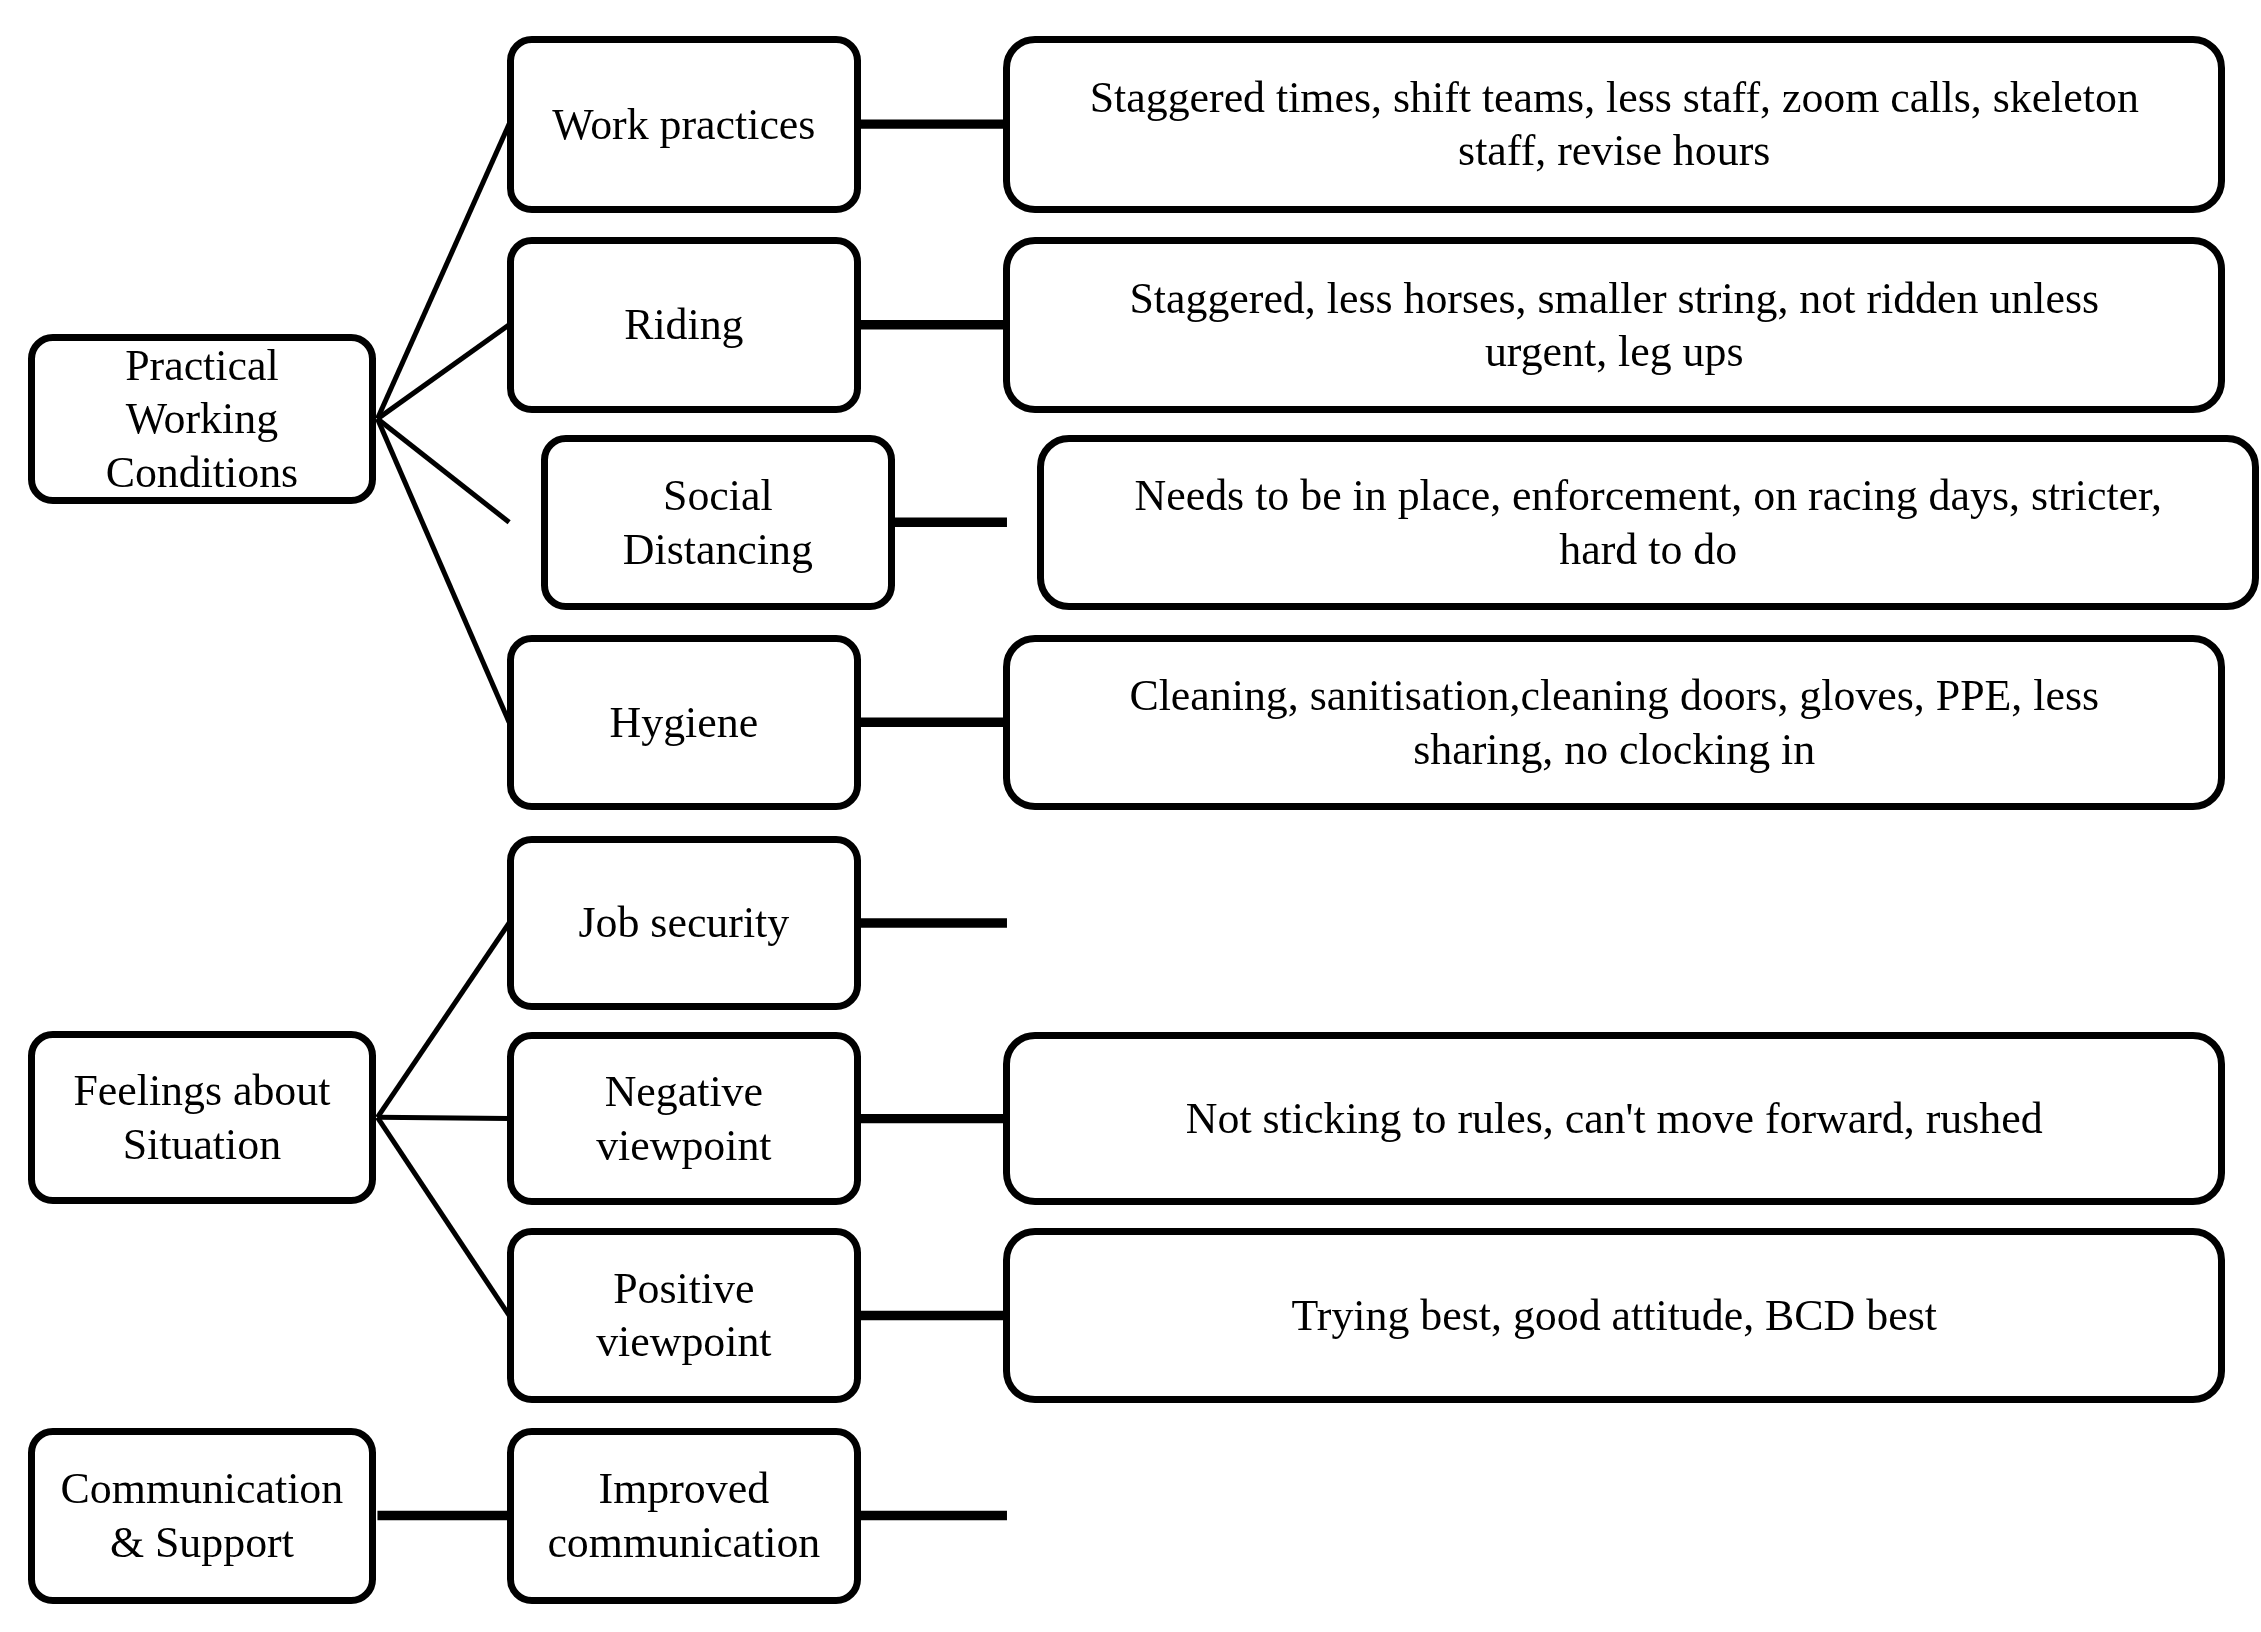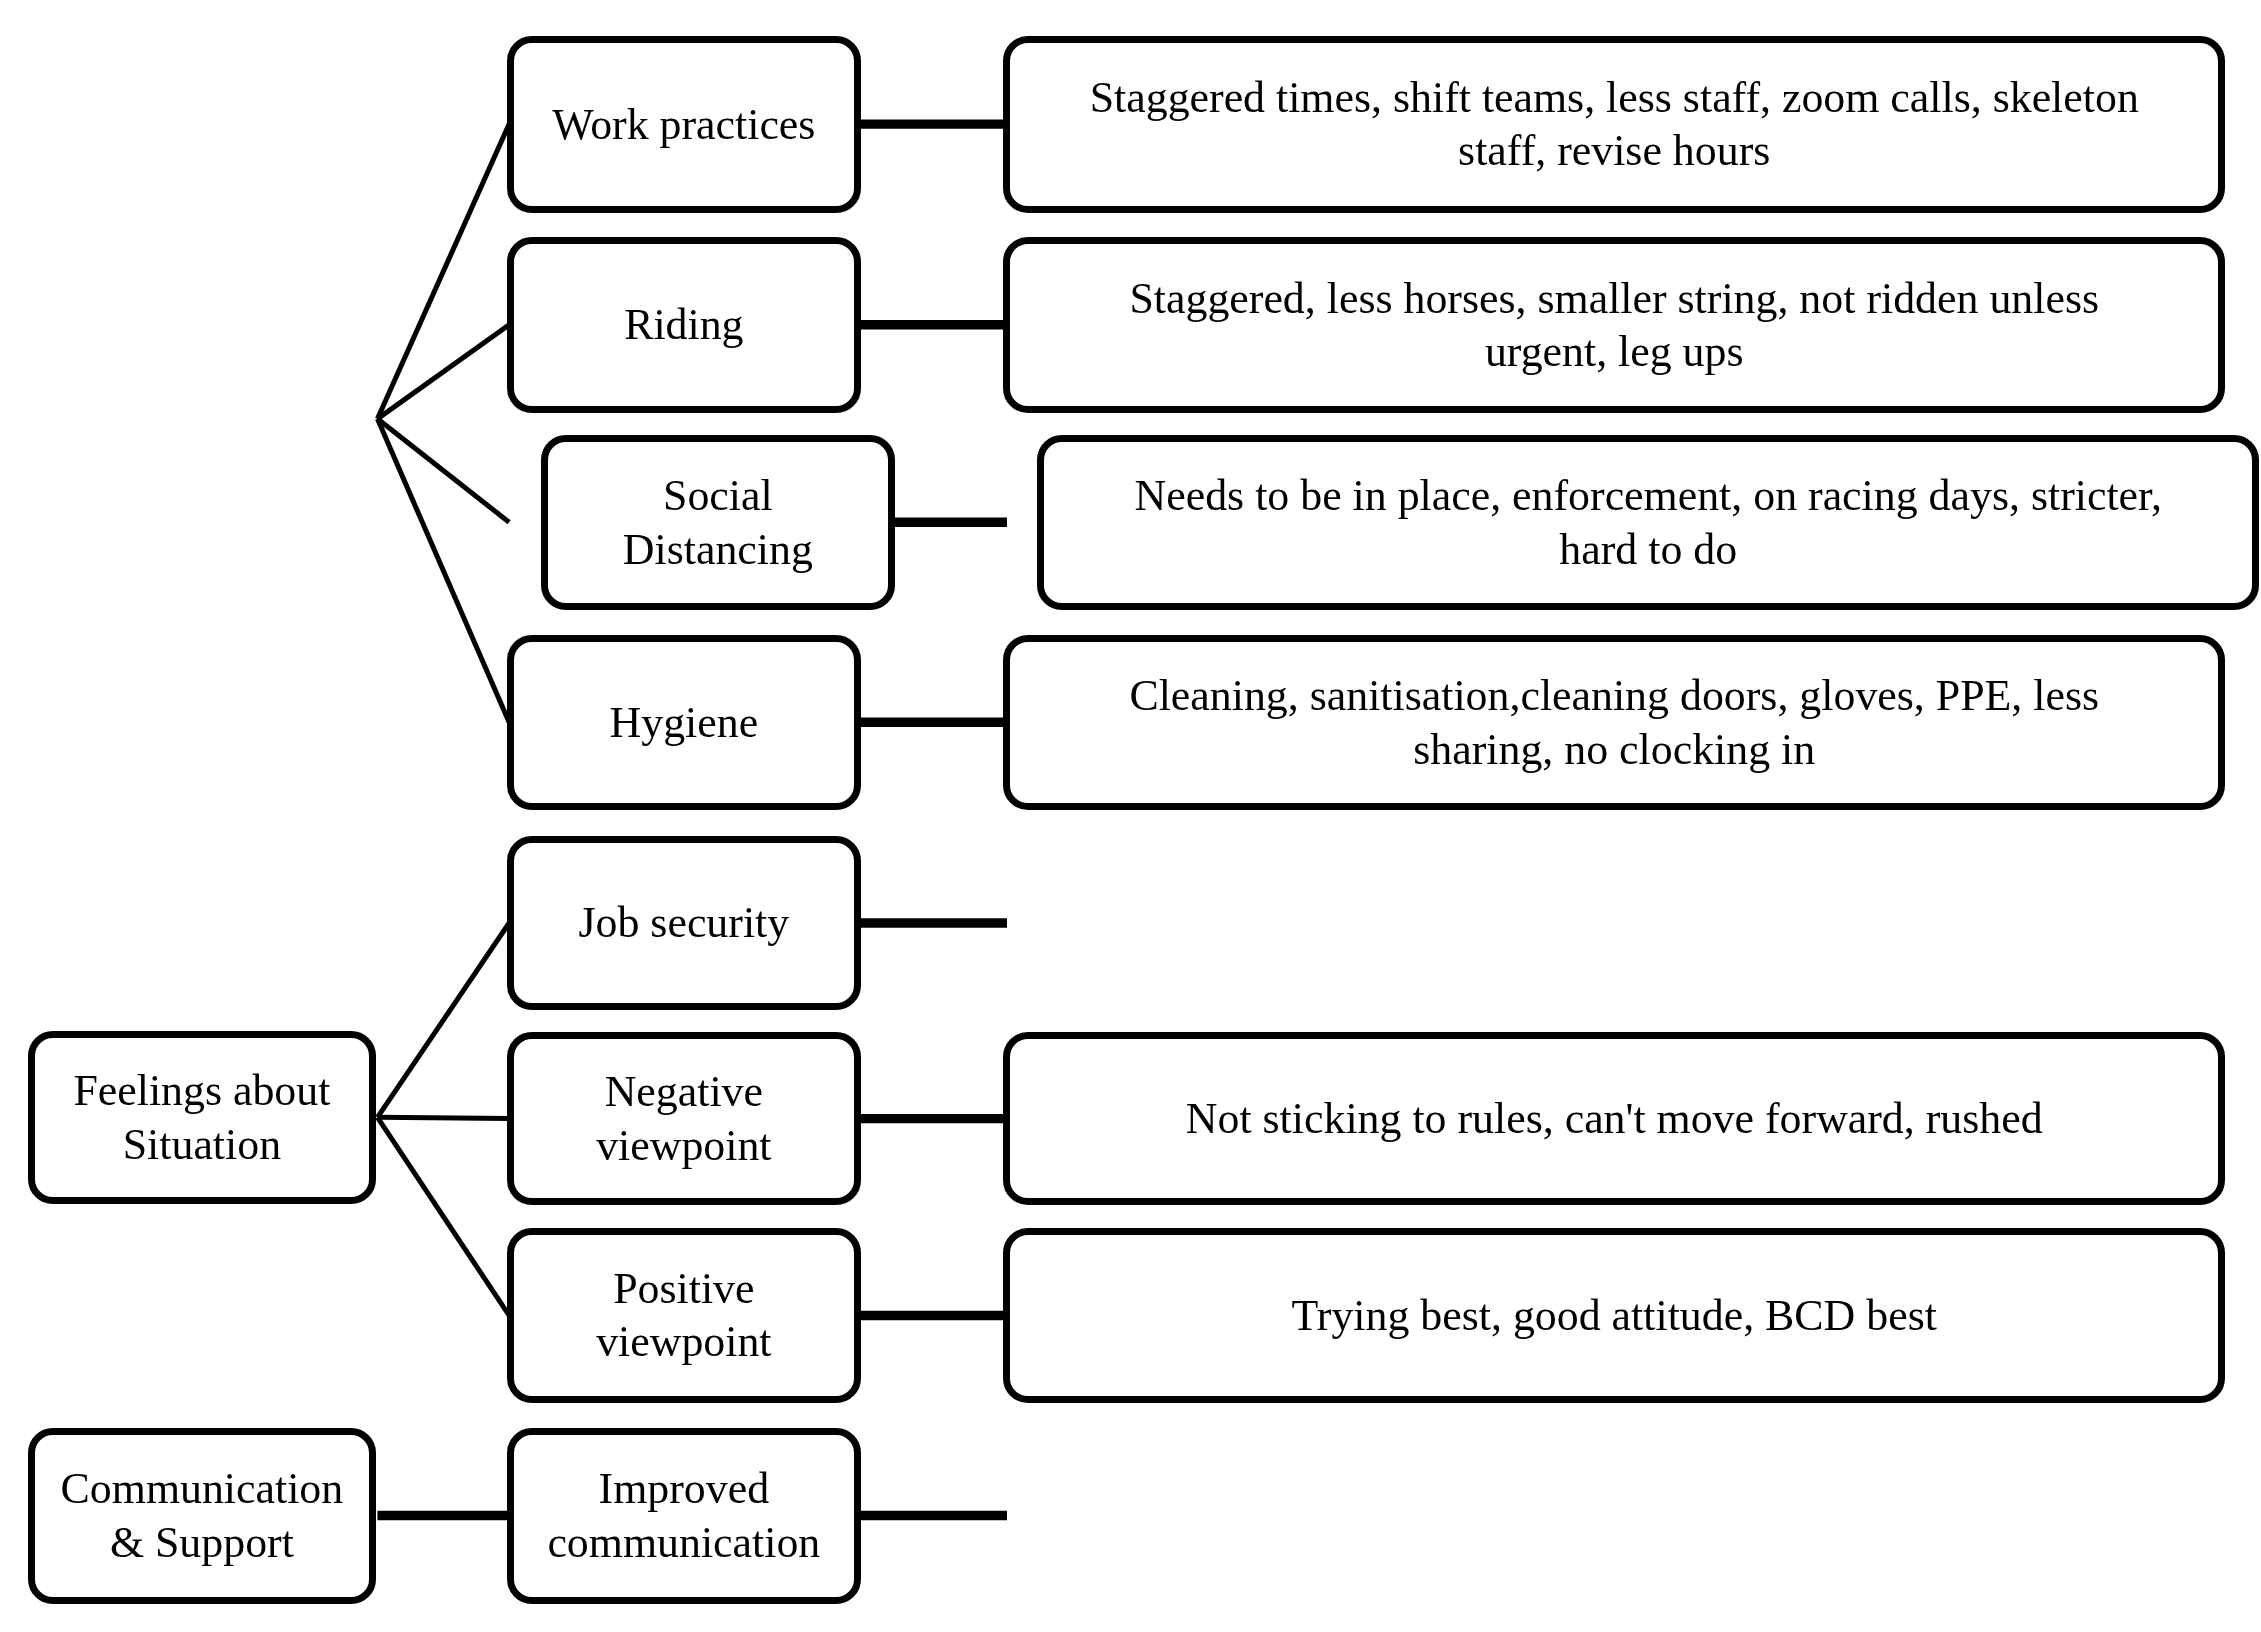--- a/index.html
+++ b/index.html
@@ -28,21 +28,21 @@
     justify-content:center;
     text-align:center;
     white-space:pre-line;
     font-size:1.94vw;
     line-height:1.22;
     padding:0 1vw;
   }
   
   .col-theme { left:1.22%;  width:15.42%; }
   .col-sub   { left:22.41%; width:15.67%;text-align:center; }
-  .col-codes { left:44.37%; width:54.05%; }
+  .col-codes { left:44.37%; width:54.05%;border-radius:32px; }
   
   .r1 { top:2.19%;  height:10.87%; }
   .r2 { top:14.52%; height:10.79%; }
   .r3 { top:26.65%; height:10.71%;margin-left:34px; }
   .r4 { top:38.90%; height:10.71%; }
   .r5 { top:51.23%; height:10.60%; }
   .r6 { top:63.21%; height:10.60%; }
   .r7 { top:75.19%; height:10.75%; }
   .r8 { top:87.44%; height:10.79%; }
   
@@ -71,20 +71,23 @@
     <line x1="1368" y1="198" x2="1606" y2="198" stroke="#000" stroke-width="15"></line>
     <line x1="1368" y1="518" x2="1606" y2="518" stroke="#000" stroke-width="15"></line>
     <line x1="1368" y1="833" x2="1606" y2="833" stroke="#000" stroke-width="15"></line>
     <line x1="1368" y1="1152" x2="1606" y2="1152" stroke="#000" stroke-width="15"></line>
     <line x1="1368" y1="1472" x2="1606" y2="1472" stroke="#000" stroke-width="15"></line>
     <line x1="1368" y1="1784" x2="1606" y2="1784" stroke="#000" stroke-width="15"></line>
     <line x1="1368" y1="2098" x2="1606" y2="2098" stroke="#000" stroke-width="15"></line>
     <line x1="1368" y1="2417" x2="1606" y2="2417" stroke="#000" stroke-width="15"></line>
   </svg>
 
+  <div class="box col-theme t1">Practical
+Working
+Conditions</div>
   <div class="box col-theme t2">Feelings about
 Situation</div>
   <div class="box col-theme t3">Communication
 &amp; Support</div>
 
   <div class="box col-sub r1">Work practices</div>
   <div class="box col-sub r2">Riding</div>
   <div class="box col-sub r3">Social
 Distancing</div>
   <div class="box col-sub r4">Hygiene</div>

